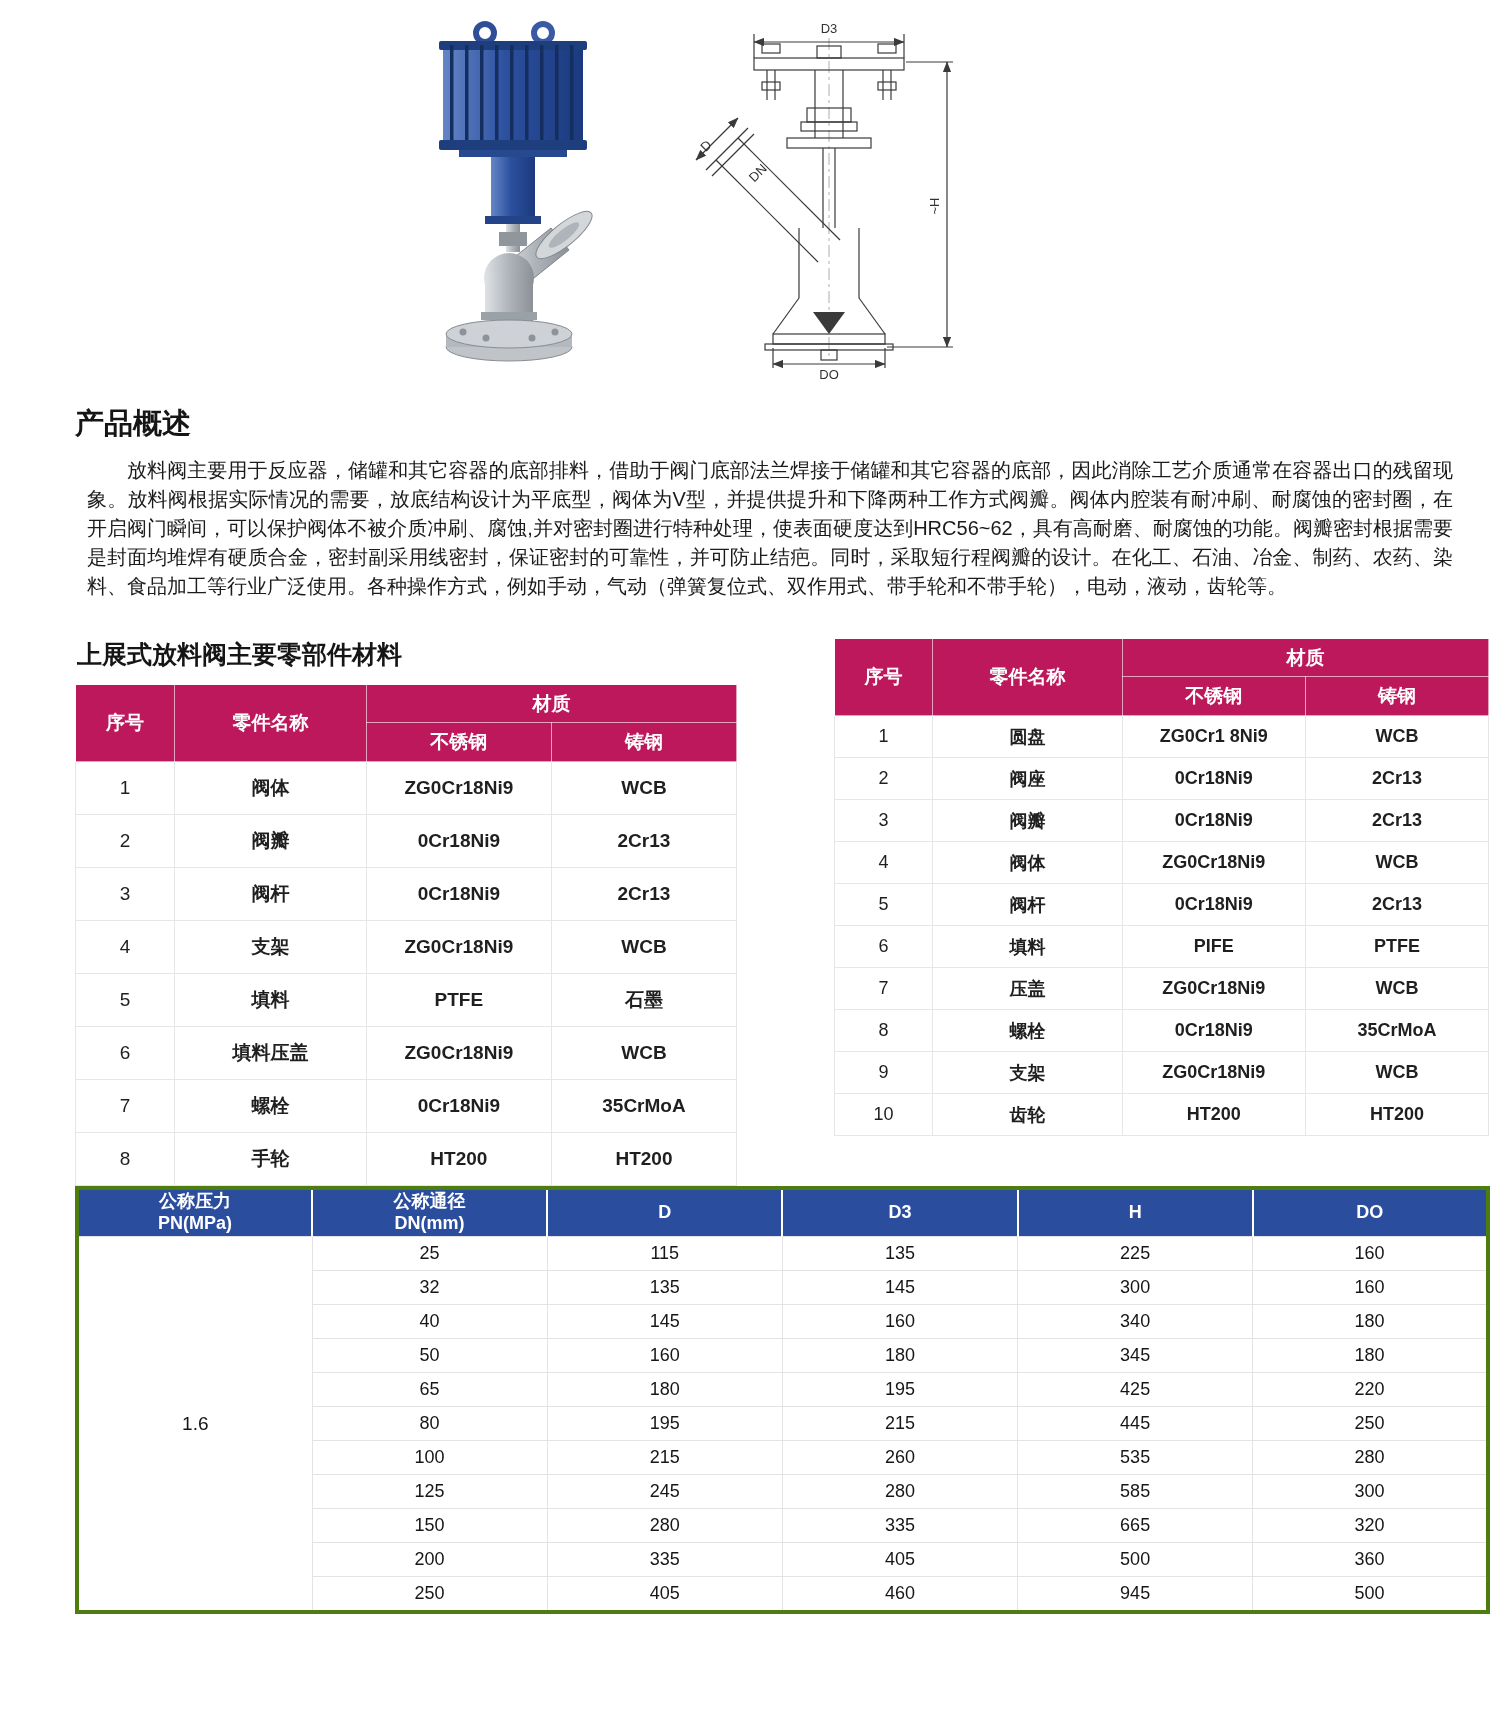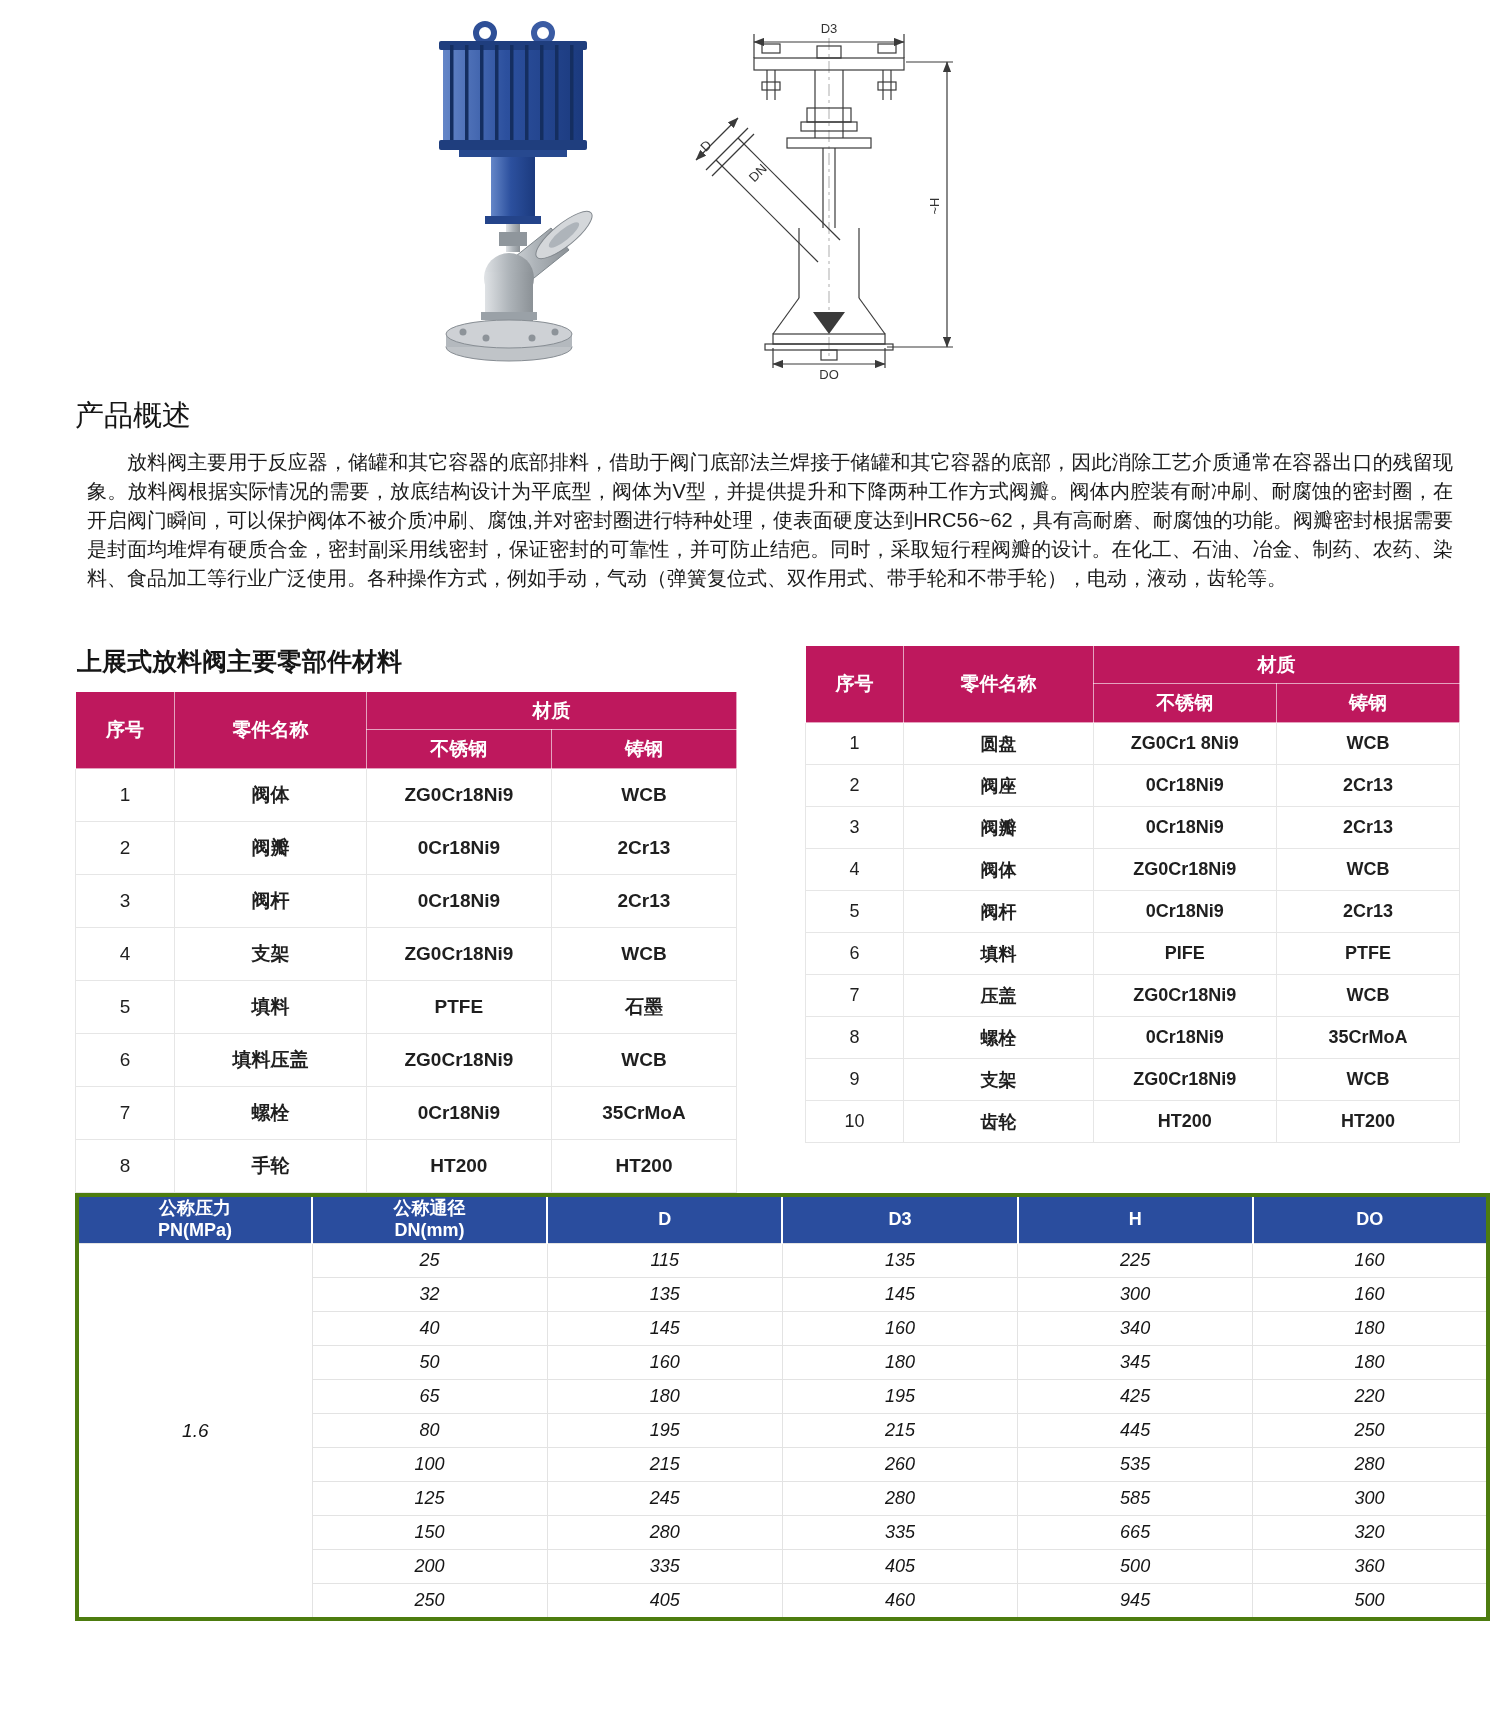--- a/index.html
+++ b/index.html
@@ -7,25 +7,25 @@
     width:1500px;height:1726px;box-sizing:border-box;
     padding:16px 0 16px 75px;overflow:hidden;
     font-family:"Liberation Sans","DejaVu Sans",sans-serif;color:#111;
     background:#ffffff;position:relative;
   }
   
   .figures{width:1350px;display:flex;justify-content:center;align-items:flex-start;gap:46px;
            height:372px;transform:translateX(-60px);}
   .fig-photo,.fig-draw{display:block;}
   
-  .overview-title{font-size:29px;font-weight:400;margin:8px 0 12px 0;color:#151515;}
+  .overview-title{font-size:29px;font-weight:700;margin:16px 0 12px 0;color:#151515;}
   .overview-body{width:1366px;margin:12px;font-size:20px;line-height:29px;color:#1b1b1b;
                  text-align:justify;text-indent:2em;}
   
-  .tables-row{display:flex;gap:68px;margin-top:52px;}
+  .tables-row{display:flex;gap:97px;margin-top:37px;}
   .mat h3{font-size:25px;font-weight:700;margin:0 0 13px 2px;color:#151515;}
   table{border-collapse:collapse;table-layout:fixed;}
   .upper .mat-table{width:662px;}
   .lower .mat-table{width:655px;}
   .mat-table{border:1px solid #e2e2e2;}
   .mat-table th{background:#be185d;color:#fff;font-size:19px;font-weight:700;
                 border:1px solid rgba(255,255,255,.6);padding:0;}
   .mat-table thead tr:nth-child(1) th{height:37px;}
   .mat-table thead tr:nth-child(2) th{height:38px;}
   .mat-table td{border:1px solid #e6e6e6;text-align:center;font-size:19px;color:#1f1f1f;
@@ -36,21 +36,21 @@
   
   .dim-head{width:1415px;display:flex;justify-content:space-between;align-items:flex-end;
             margin-top:54px;margin-bottom:15px;}
   .dim-head h3{font-size:25px;font-weight:700;margin:0;color:#151515;}
   .unit{font-size:19px;font-weight:700;color:#151515;}
   .dim-table{width:1415px;border:4px solid #4d7c0f;}
   .dim-table th{background:#2a4d9e;color:#fff;height:46px;font-size:18px;font-weight:700;
                 padding:0;line-height:1.22;border-left:2px solid #ffffff;}
   .dim-table th:first-child{border-left:none;}
   .dim-table td{height:33px;text-align:center;font-size:18px;color:#161616;
-                border:1px solid #e3e3e3;padding:0;font-style:italic;}
+                border:1px solid #e3e3e3;padding:0;}
   .dim-table td.pn-cell{font-size:19px;vertical-align:middle;}
   .thline{display:block;}
 </style>
 </head>
 <body>
 
 <div class="page">
 
   <div class="figures">
 

